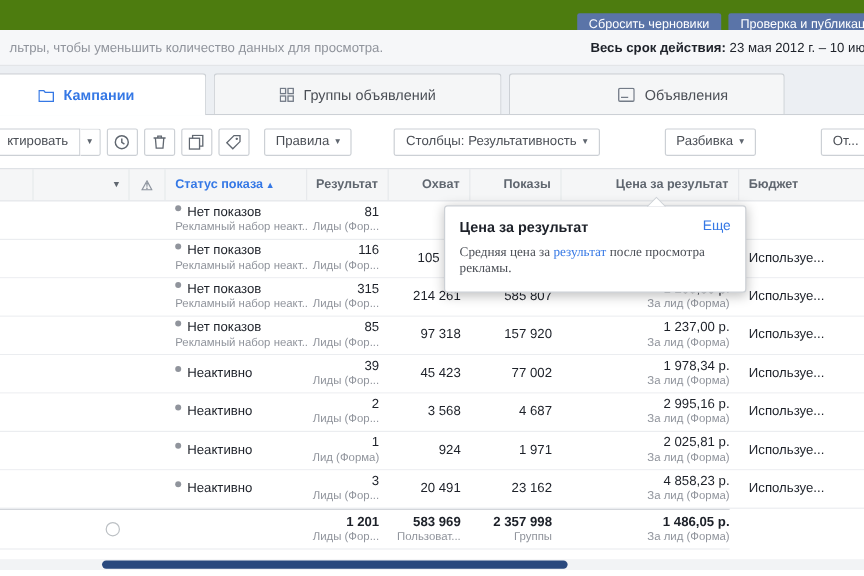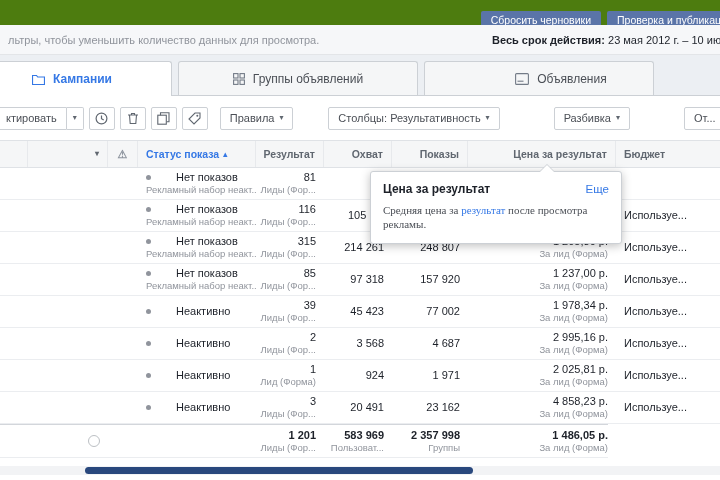--- a/index.html
+++ b/index.html
@@ -65,21 +65,21 @@
   .c-result{ flex:0 0 68px; }
   .c-reach { flex:0 0 68px; }
   .c-impr  { flex:0 0 76px; }
   .c-cpr   { flex:0 0 148px; }
   .c-budget{ flex:1 1 auto; }
 
   .tbody { position:absolute; top:168px; left:0; width:720px; }
   .tr { display:flex; height:32px; background:#fff; border-bottom:1px solid #ebedf0; cursor:pointer; }
   .td { display:flex; flex-direction:column; justify-content:center; padding:0 8px; overflow:hidden; }
   .td.num { align-items:flex-end; text-align:right; }
-  .line1 { display:flex; align-items:center; font-size:11px; color:#1d2129; line-height:13px; white-space:nowrap;gap:20px; }
+  .line1 { display:flex; align-items:flex-start; font-size:11px; color:#1d2129; line-height:13px; white-space:nowrap; }
   .dot { width:5px; height:5px; border-radius:50%; background:#90949c; margin-right:5px; flex:0 0 auto; }
   .val { font-size:11px; color:#1d2129; line-height:13px; white-space:nowrap; }
   .sub { font-size:9.5px; color:#90949c; line-height:12px; white-space:nowrap; }
   .partial { align-self:flex-start; margin-left:16px; }
   .budget-val { white-space:nowrap; }
 
   
   .summary { position:absolute; top:424px; left:0; width:608px; height:34px; background:#fff;
              border-top:1px solid #d3d6db; border-bottom:1px solid #ebedf0; display:flex; }
   .summary .val { font-weight:bold; }
@@ -298,21 +298,21 @@
       <div class="sub">Рекламный набор неакт...</div>
     </div>
     <div class="td c-result num">
       <div class="val">315</div>
       <div class="sub">Лиды (Фор...</div>
     </div>
     <div class="td c-reach num">
       <div class="val reach-val">214 261</div>
     </div>
     <div class="td c-impr num">
-      <div class="val">248 807</div>
+      <div class="val">585 807</div>
     </div>
     <div class="td c-cpr num">
       <div class="val">1 205,80 р.</div>
       <div class="sub">За лид (Форма)</div>
     </div>
     <div class="td c-budget">
       <div class="val budget-val">Используе...</div>
     </div>
   </div>
 

